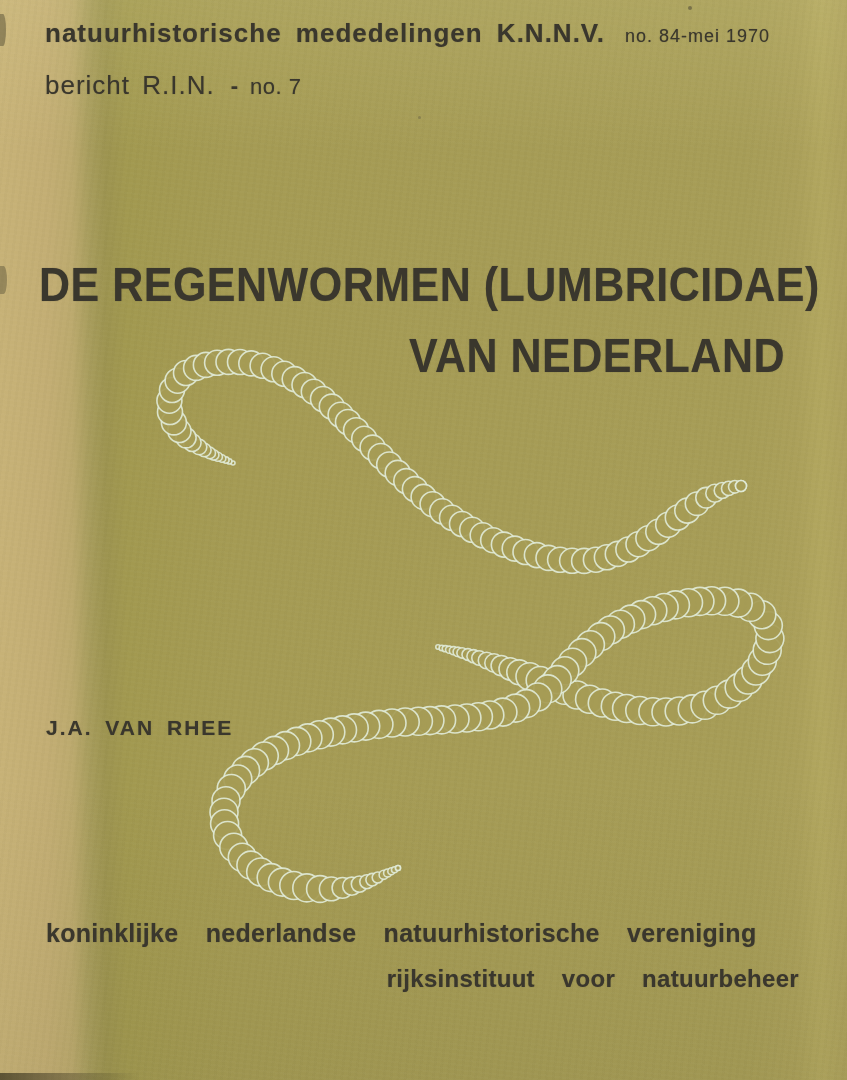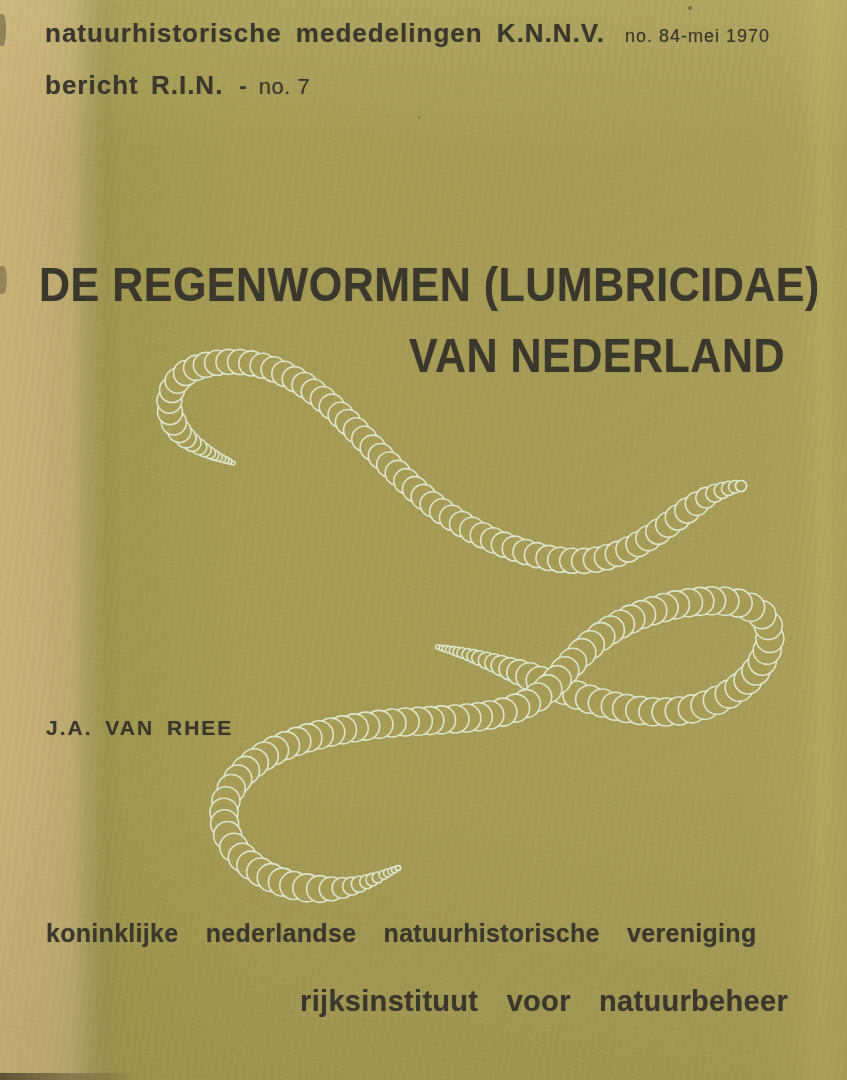--- a/index.html
+++ b/index.html
@@ -24,33 +24,33 @@
       repeating-linear-gradient(97deg, rgba(40,40,10,.02)     0 3px, rgba(40,40,10,0)    3px 7px);
   }
   .ink{color:#3a372d;text-shadow:0 0 1px rgba(58,55,45,.45);}
   .abs{position:absolute;white-space:nowrap;line-height:1;}
 
   .series-line{top:20px;left:45px;font-size:26px;}
   .series-bold{font-weight:700;letter-spacing:1px;word-spacing:6px;}
   .series-issue{font-weight:400;font-size:18px;letter-spacing:1px;margin-left:20px;}
 
   .report-line{top:72px;left:45px;font-size:26px;}
-  .report-bold{font-weight:700;letter-spacing:1px;word-spacing:4px;}
+  .report-bold{font-weight:400;letter-spacing:1px;word-spacing:4px;}
   .report-dash{font-weight:700;font-size:22px;margin:0 12px 0 16px;vertical-align:1px;}
   .report-issue{font-weight:400;font-size:22px;letter-spacing:.5px;text-align:center;}
 
   .title-line1{top:261px;left:39px;font-size:43px;font-weight:700;letter-spacing:.5px;
                transform:scale(1,1.12);transform-origin:top left;}
   .title-line2{top:332px;right:62px;font-size:43px;font-weight:700;letter-spacing:.5px;
                transform:scale(1,1.12);transform-origin:top right;}
 
   .author{top:717px;left:46px;font-size:21px;font-weight:700;letter-spacing:2px;word-spacing:5px;}
 
   .footer-line1{top:921px;left:46px;font-size:25px;font-weight:700;letter-spacing:.3px;word-spacing:20px;}
-  .footer-line2{top:967px;right:59px;font-size:29px;font-weight:700;letter-spacing:.3px;word-spacing:20px;margin-top:20px;}
+  .footer-line2{top:967px;right:48px;font-size:24px;font-weight:700;letter-spacing:.3px;word-spacing:20px;}
 
   .worms{position:absolute;inset:0;}
   .worms circle{stroke-width:1.6;}
 
   .artifact{position:absolute;pointer-events:none;}
   .smudge1{left:0;top:14px;width:6px;height:32px;background:#4a452f;opacity:.45;border-radius:0 60% 60% 0;}
   .smudge2{left:0;top:266px;width:7px;height:28px;background:#4a452f;opacity:.4;border-radius:0 60% 60% 0;}
   .bottom-sliver{left:0;bottom:0;width:140px;height:7px;
     background:linear-gradient(90deg, rgba(40,36,20,.65), rgba(40,36,20,0));}
   .speck1{left:688px;top:6px;width:4px;height:4px;background:#55503a;opacity:.6;border-radius:50%;}

